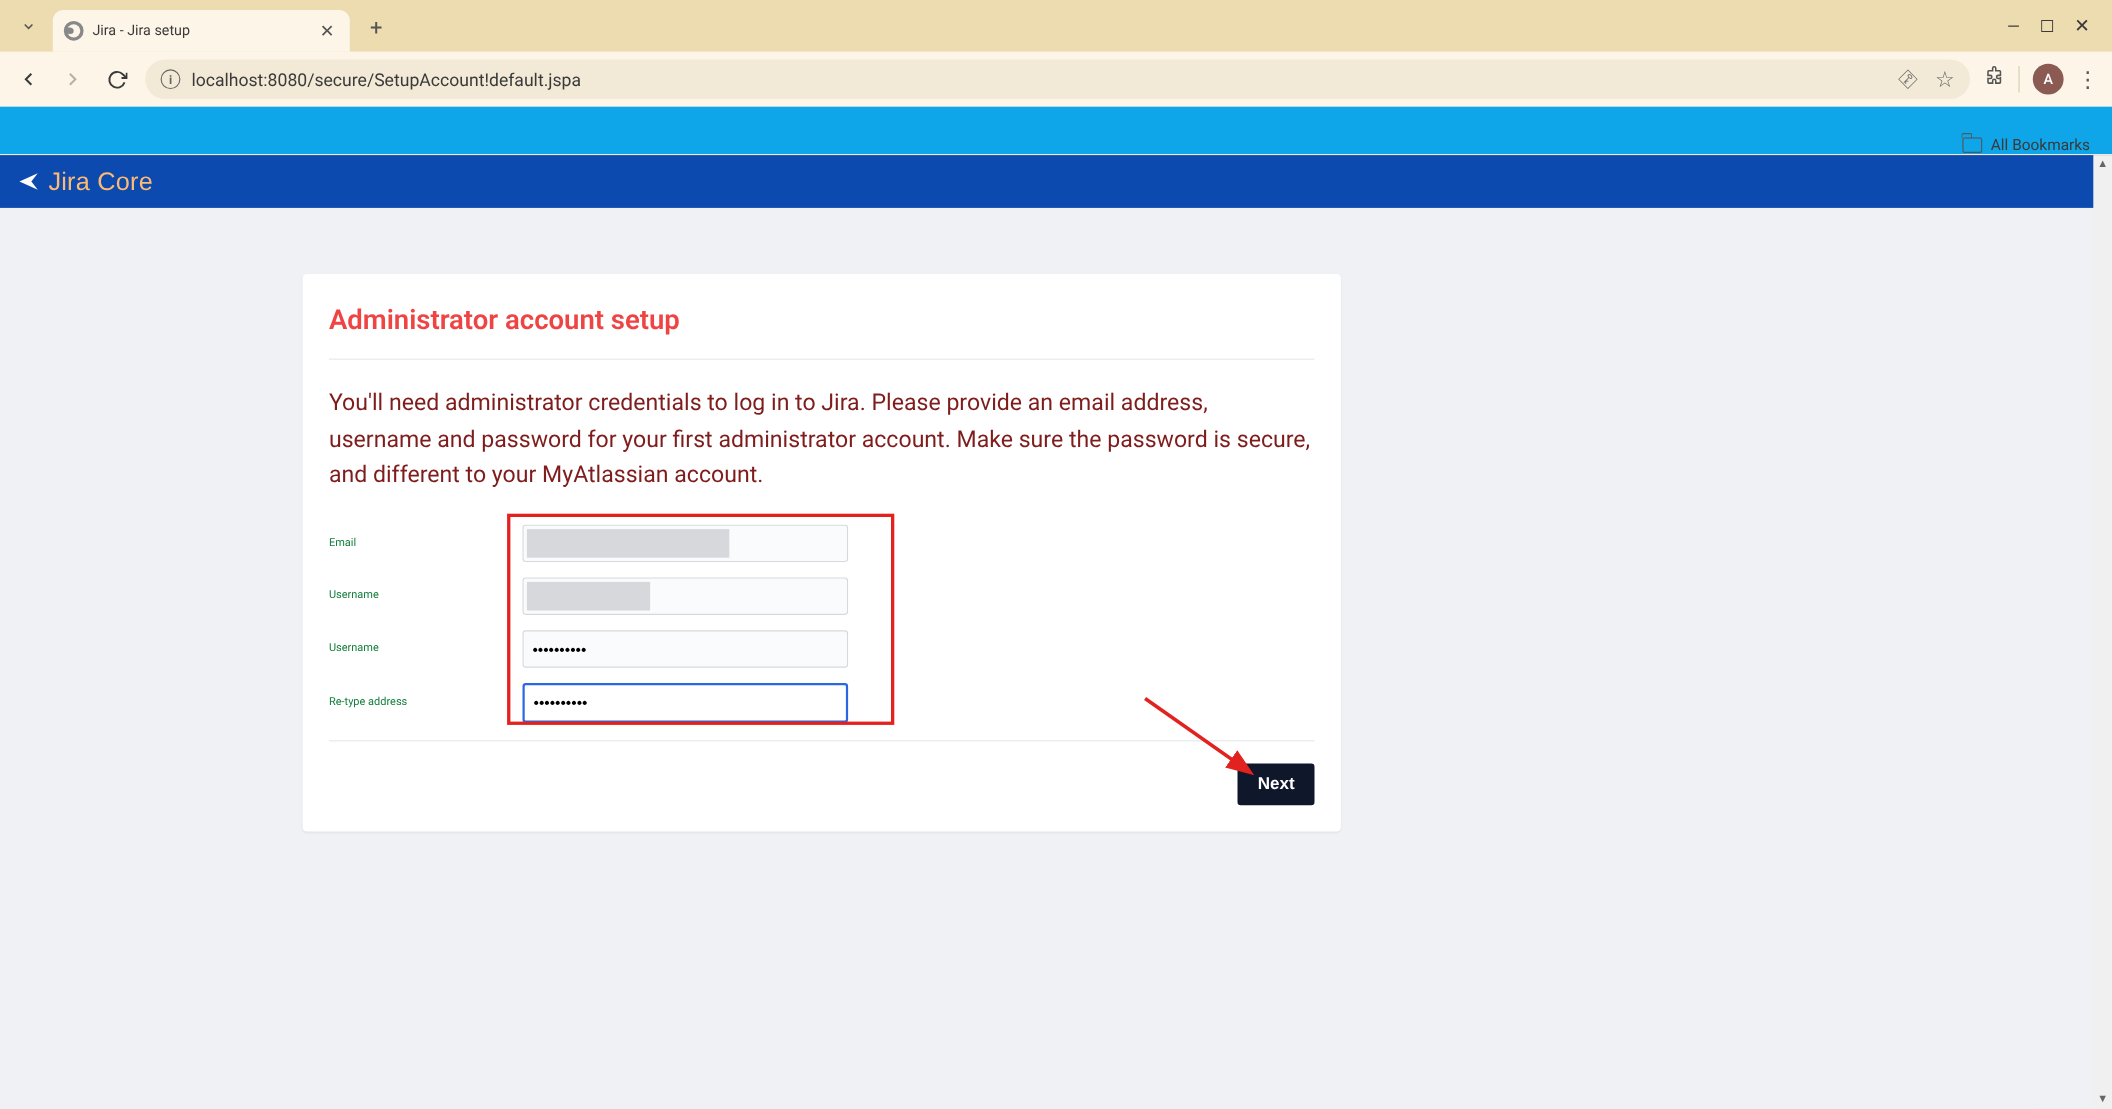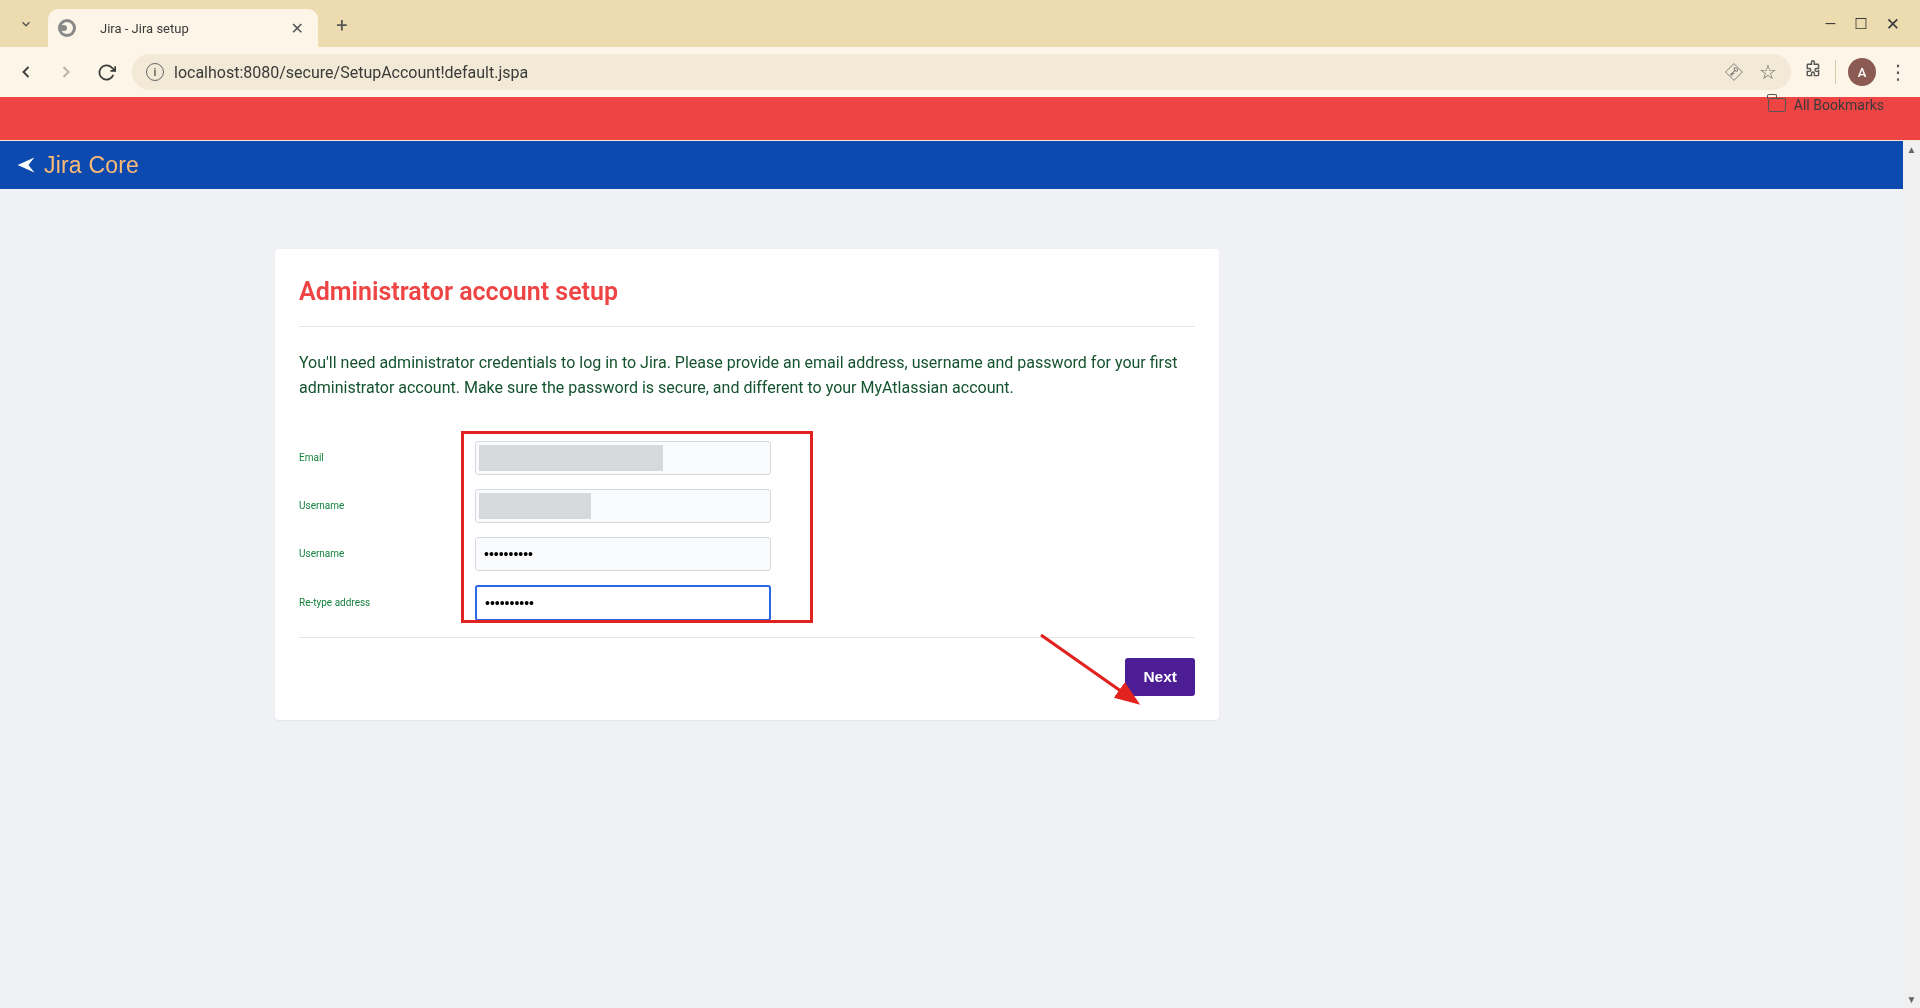--- a/index.html
+++ b/index.html
@@ -24,21 +24,21 @@
     margin-bottom: 5px;
   }
   .browser-tab {
     background: #fdf6e8;
     height: 38px;
     width: 270px;
     border-radius: 10px 10px 0 0;
     display: flex;
     align-items: center;
     padding: 0 10px;
-    gap: 24px;
+    gap: 8px;
     margin-left: 4px;
   }
   .globe-icon {
     width: 18px; height: 18px;
     border-radius: 50%;
     background: #888;
     position: relative;
     display: inline-block;
   }
   .globe-icon::after {
@@ -100,25 +100,25 @@
   .avatar {
     width: 28px; height: 28px; border-radius: 50%;
     background: #8b5a52; color: #fff;
     display: flex; align-items: center; justify-content: center;
     font-size: 13px; font-weight: 500;
   }
   .kebab { font-size: 20px; color: #555; }
 
   .bookmarks-bar {
     height: 44px;
-    background: #ef4444;
-    display: flex;
-    align-items: flex-start;
+    background: #0ea5e9;
+    display: flex;
+    align-items: flex-end;
     justify-content: flex-end;
-    padding-right: 36px;
+    padding-right: 20px;
     border-bottom: 1px solid #f2ead6;
   }
   .bookmarks-link { display:flex; align-items:center; gap:8px; color:#3a3a3a; font-size:14px;}
   .folder-icon { width:18px; height:14px; border:1.6px solid #555; border-radius:2px; position:relative;}
   .folder-icon::before { content:""; position:absolute; top:-5px; left:-1.6px; width:8px; height:4px; border:1.6px solid #555; border-bottom:none; border-radius:2px 2px 0 0;}
 
   
   .viewport {
     position: relative;
     height: calc(1008px - 47px - 50px - 44px);
@@ -156,24 +156,24 @@
     font-size: 25px;
     font-weight: 600;
     color: #ef4444;
     margin-bottom: 20px;
   }
   .card hr {
     border: none; border-top: 1px solid #e4e6ea;
     margin-bottom: 24px;
   }
   .card p.desc {
-    font-size: 16px;
+    font-size: 21px;
     line-height: 1.55;
-    color: #14532d;
-    margin-bottom: 40px;
+    color: #7f1d1d;
+    margin-bottom: 28px;
   }
   .form { position: relative; }
   .form-row {
     display: flex;
     align-items: center;
     margin-bottom: 14px;
   }
   .form-row label {
     width: 176px;
     padding-right: 18px;
@@ -203,21 +203,21 @@
     pointer-events: none;
   }
   
   .annot-arrow {
     position: absolute;
     pointer-events: none;
   }
   .card hr.footer-hr { margin-top: 16px; margin-bottom: 20px;}
   .card .actions { display:flex; justify-content:flex-end;}
   .next-btn {
-    background: #4c1d95;
+    background: #0f172a;
     color: #fff;
     border: none;
     font-size: 15.5px;
     font-weight: 600;
     padding: 10px 18px;
     border-radius: 3px;
   }
 </style>
 </head>
 <body>

